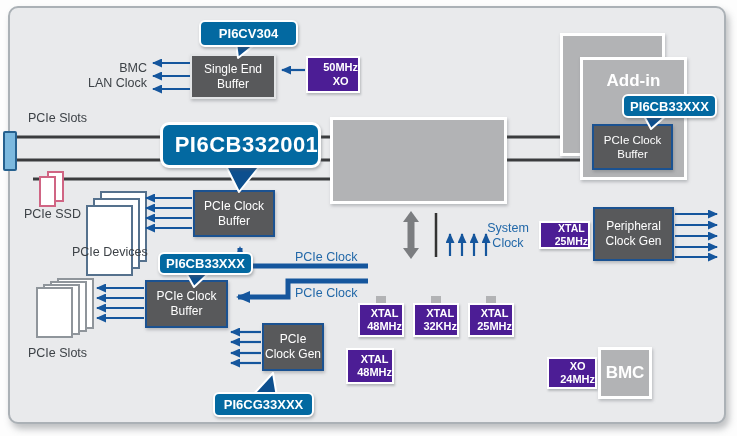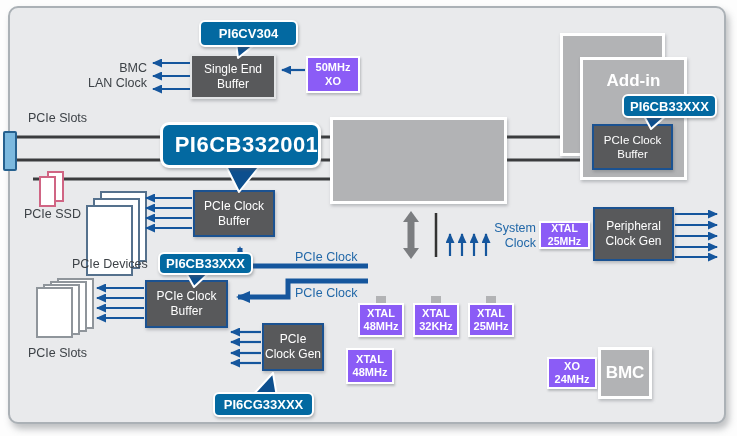--- a/index.html
+++ b/index.html
@@ -8,22 +8,22 @@
   #panel{position:absolute;left:8px;top:6px;width:714px;height:414px;background:#e9eaec;
          border:2px solid #abb1b6;border-radius:10px;box-shadow:3px 5px 7px rgba(110,115,120,.45);z-index:0;}
   svg.layer{position:absolute;left:0;top:0;width:737px;height:436px;pointer-events:none;}
   #lanes{z-index:1;} #arrows{z-index:3;}
   .box{position:absolute;display:flex;align-items:center;justify-content:center;
        text-align:center;box-sizing:border-box;z-index:2;}
   .gray{background:#b2b3b5;border:3px solid #ffffff;color:#ffffff;font-weight:bold;
         box-shadow:1px 2px 3px rgba(90,95,100,.35);}
   .dark{background:#58595b;border:2px solid #1b5291;color:#ffffff;font-size:12px;
         line-height:1.25;box-shadow:1px 2px 3px rgba(90,95,100,.35);}
-  .xtal{background:#8b5cf6;border:2px solid #ffffff;color:#ffffff;font-weight:bold;
-        font-size:11px;line-height:1.2;box-shadow:1px 2px 2px rgba(90,95,100,.35);}
+  .xtal{background:#4c1d95;border:2px solid #ffffff;color:#ffffff;font-weight:bold;
+        font-size:11px;line-height:1.2;box-shadow:1px 2px 2px rgba(90,95,100,.35);justify-content:flex-end;}
   .xtal span{display:block;}
   .callout{position:absolute;display:flex;align-items:center;justify-content:center;
         background:#0369a1;border:2px solid #ffffff;border-radius:6px;color:#ffffff;
         font-weight:bold;font-size:13px;z-index:4;box-sizing:border-box;
         box-shadow:1px 2px 3px rgba(90,95,100,.4);}
   .lbl{position:absolute;color:#3d4247;font-size:12.5px;z-index:2;line-height:1.18;}
   .lbl-blue{position:absolute;color:#2268a8;font-size:12.5px;z-index:2;line-height:1.18;}
   .doc{position:absolute;background:#ffffff;box-sizing:border-box;z-index:2;}
   
   #co-pi6cv304{left:199px;top:20px;width:99px;height:27px;}
@@ -33,21 +33,21 @@
   
   #lbl-slots-top{left:28px;top:111px;}
   #conn-blue{position:absolute;left:3px;top:131px;width:14px;height:40px;background:#7cb9df;
              border:2px solid #26618f;border-radius:2px;z-index:2;box-sizing:border-box;}
   
   .ssd{width:17px;height:31px;border:2px solid #d06584;}
   #ssd-b{left:47px;top:171px;} #ssd-f{left:39px;top:176px;}
   #lbl-ssd{left:24px;top:207px;}
   .dev{width:47px;height:71px;border:2px solid #55718d;}
   #dev3{left:100px;top:191px;} #dev2{left:93px;top:198px;} #dev1{left:86px;top:205px;}
-  #lbl-devices{left:72px;top:245px;margin-top:12px;}
+  #lbl-devices{left:72px;top:245px;}
   
   #b-buf1{left:193px;top:190px;width:82px;height:47px;}
   #co-main{left:160px;top:122px;width:161px;height:46px;font-size:22px;border-width:3px;
            border-radius:9px;letter-spacing:.5px;padding-left:12px;}
   #co-cb-left{left:158px;top:252px;width:95px;height:23px;}
   #b-buf2{left:145px;top:280px;width:83px;height:48px;}
   .slot{width:37px;height:51px;border:2px solid #8f959b;}
   #slot4{left:57px;top:278px;} #slot3{left:50px;top:281px;}
   #slot2{left:43px;top:284px;} #slot1{left:36px;top:287px;}
   #lbl-slots-bottom{left:28px;top:346px;}
@@ -56,21 +56,21 @@
   #co-cg{left:213px;top:392px;width:101px;height:25px;}
   
   #b-cpu-back{left:330px;top:117px;width:177px;height:87px;}
   #b-cpu{left:344px;top:130px;width:180px;height:83px;font-size:24px;letter-spacing:1px;}
   #b-pch{left:368px;top:257px;width:135px;height:44px;font-size:20px;letter-spacing:1px;}
   .stub{position:absolute;width:10px;height:10px;background:#b2b3b5;z-index:2;}
   #stub1{left:376px;top:296px;} #stub2{left:431px;top:296px;} #stub3{left:486px;top:296px;}
   #x-p48{left:358px;top:303px;width:46px;height:34px;}
   #x-p32{left:413px;top:303px;width:46px;height:34px;}
   #x-p25{left:468px;top:303px;width:46px;height:34px;}
-  #lbl-sysclk{left:480px;top:221px;width:56px;text-align:right;}
+  #lbl-sysclk{left:480px;top:221px;width:56px;text-align:center;}
   #x-sys25{left:539px;top:221px;width:51px;height:28px;font-size:10.5px;}
   #b-pcg{left:593px;top:207px;width:81px;height:54px;text-align:center;}
   
   #card-back{left:560px;top:33px;width:105px;height:123px;}
   #card-front{left:580px;top:57px;width:107px;height:123px;align-items:flex-start;
               padding-top:11px;font-size:17px;}
   #b-bufa{left:592px;top:124px;width:81px;height:46px;font-size:11.5px;}
   #co-cb-addin{left:622px;top:94px;width:95px;height:24px;}
   
   #x-xo24{left:547px;top:357px;width:50px;height:32px;}

